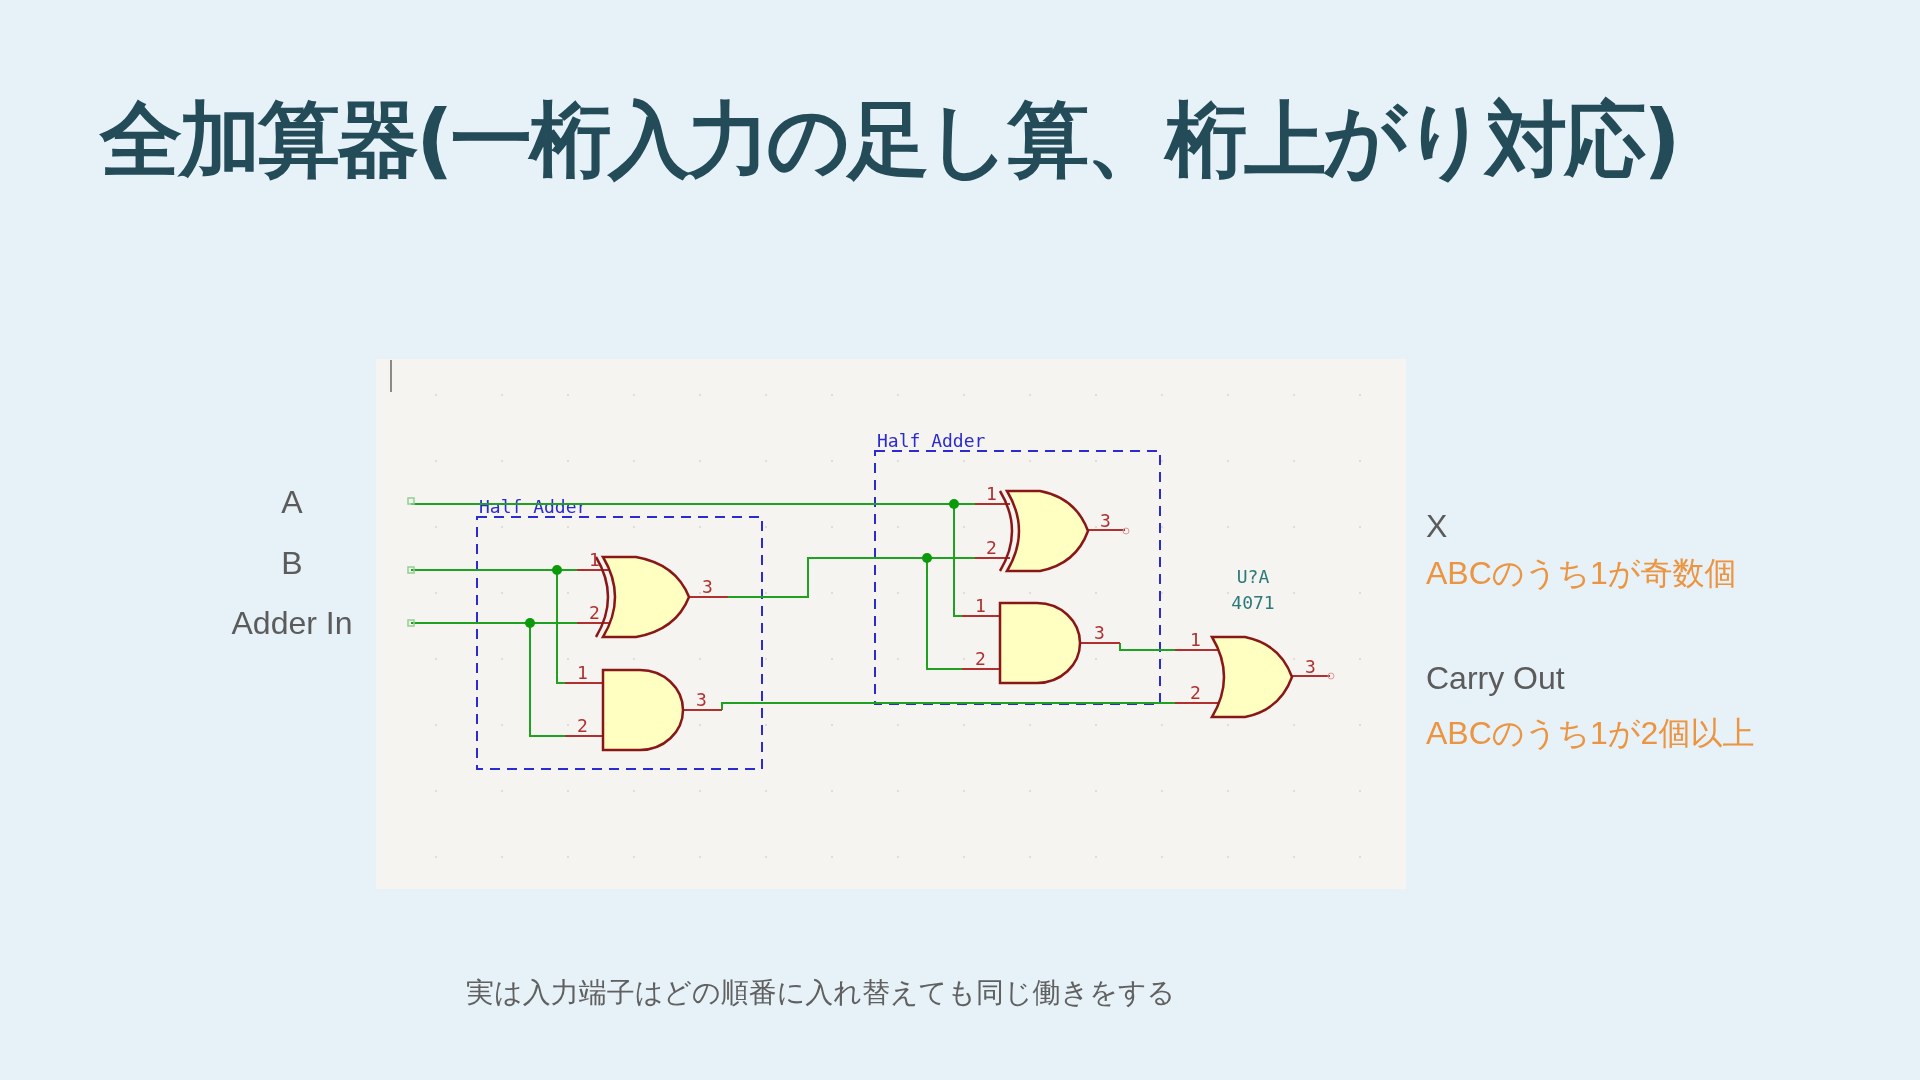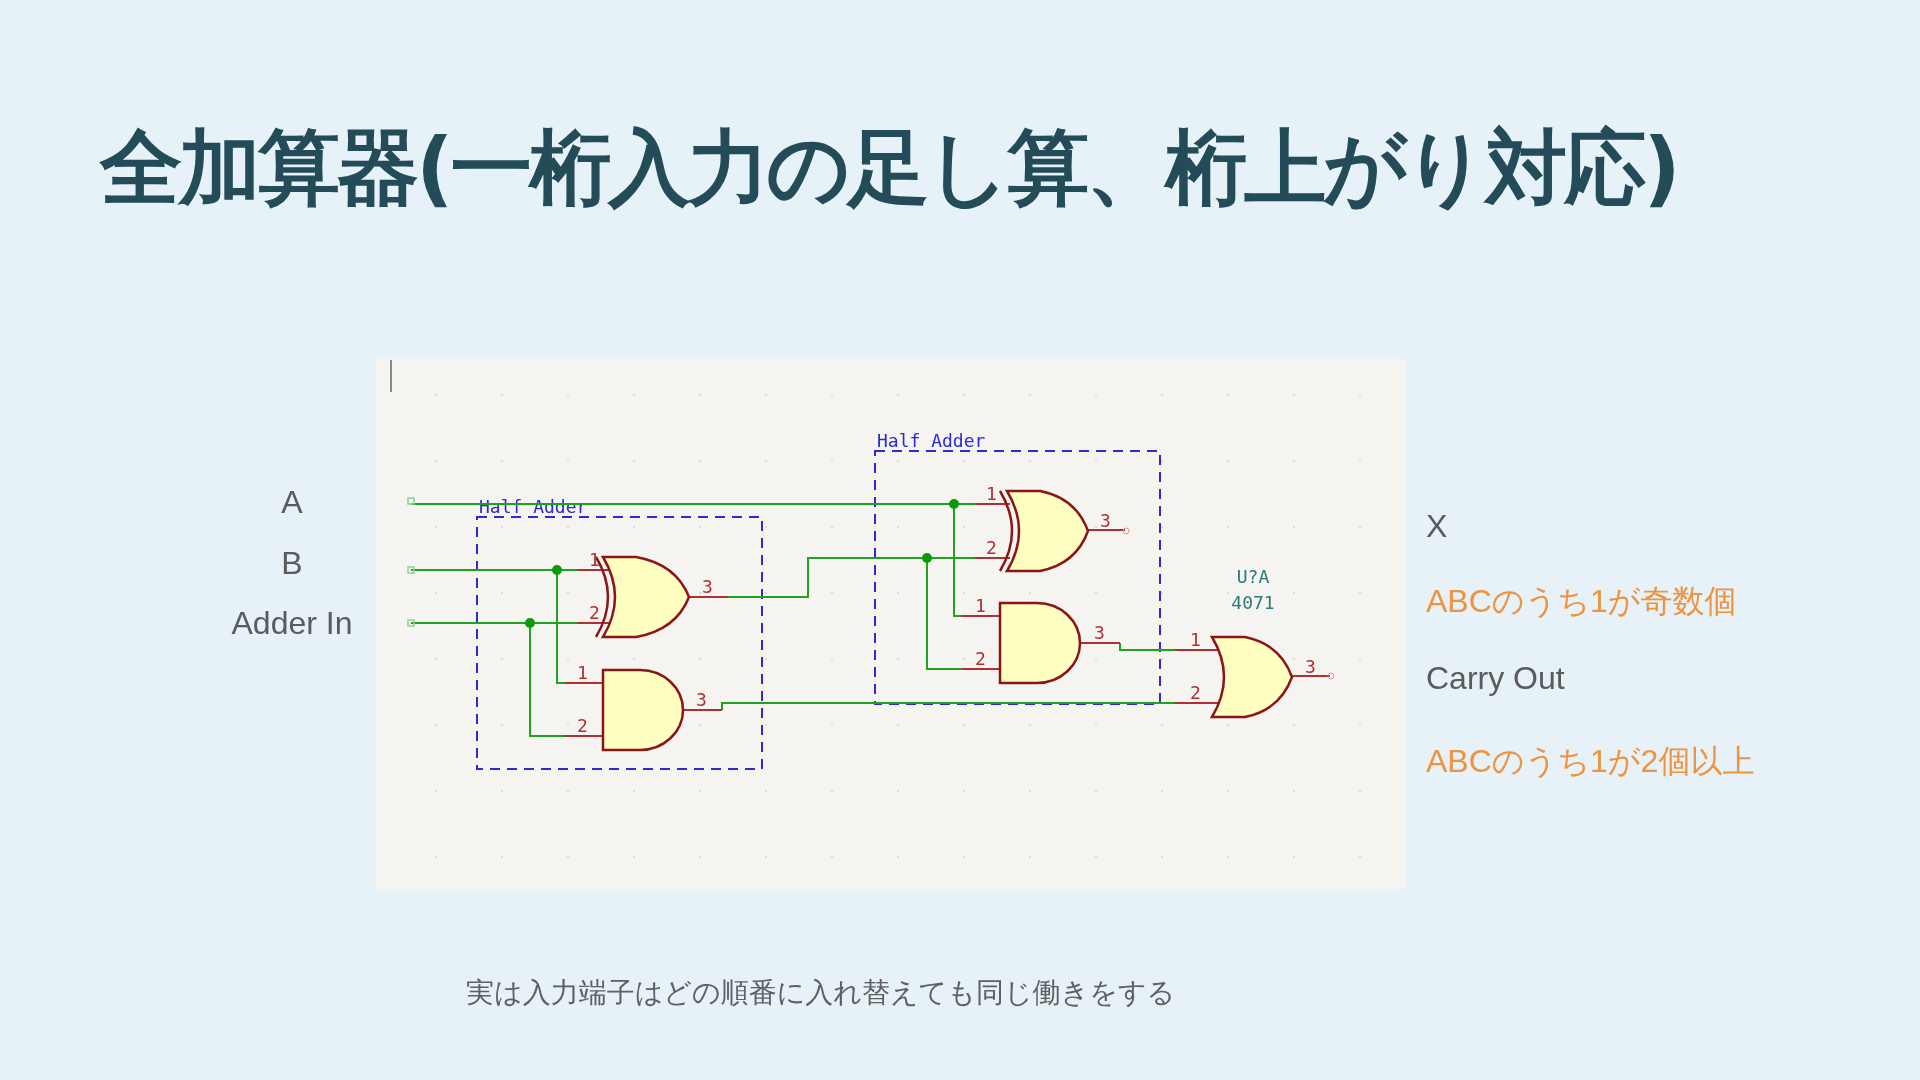--- a/index.html
+++ b/index.html
@@ -5,39 +5,39 @@
   html, body { margin: 0; padding: 0; }
   body {
     width: 1920px; height: 1080px; overflow: hidden;
     background: #e6f1f8;
     position: relative;
     font-family: "DejaVu Sans", "Liberation Sans", sans-serif;
   }
   .title {
     position: absolute; left: 100px; top: 86px;
     font-size: 82px; font-weight: bold; color: #234b58;
-    letter-spacing: -3px; white-space: nowrap; margin-top: 28px;
+    letter-spacing: -3px; white-space: nowrap;
   }
   .panel {
     position: absolute; left: 376px; top: 359px;
     width: 1030px; height: 530px;
     background: #f5f4f0;
   }
   .schem { position: absolute; left: 0; top: 0; }
   .in-label {
     position: absolute; font-size: 32px; color: #5b5b5b;
     font-family: "Liberation Sans", sans-serif; text-align: center;
     width: 200px; left: 192px;
   }
   .out-label {
     position: absolute; left: 1426px; font-size: 32px;
     font-family: "Liberation Sans", sans-serif; white-space: nowrap;
   }
   .gray { color: #5b5b5b; }
-  .orange { color: #ec9440; margin-top: 28px; }
+  .orange { color: #ec9440; }
   .footer {
     position: absolute; left: 466px; top: 974px;
     font-size: 28px; color: #606060; white-space: nowrap;
     font-family: "DejaVu Sans", sans-serif;
   }
   .mono { font-family: "DejaVu Sans Mono", "Liberation Mono", monospace; }
 </style>
 </head>
 <body>
 

